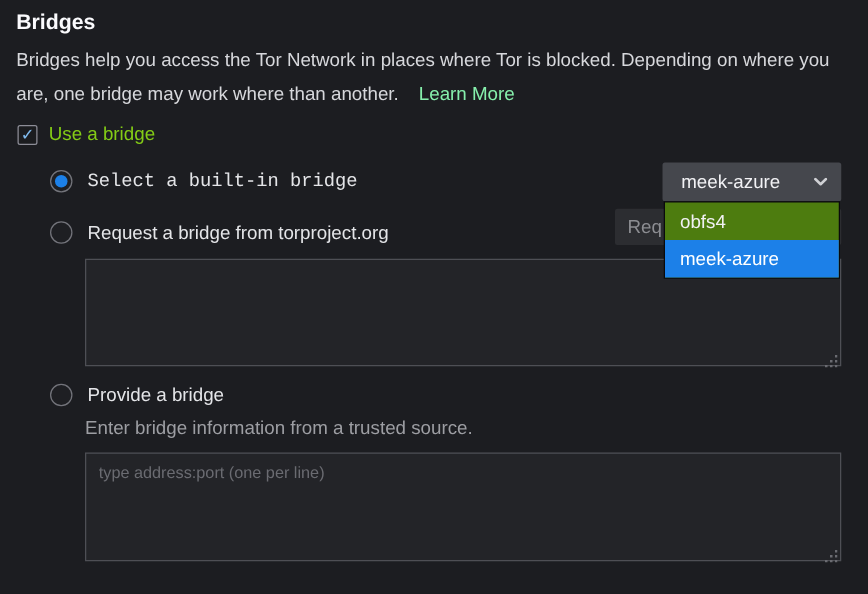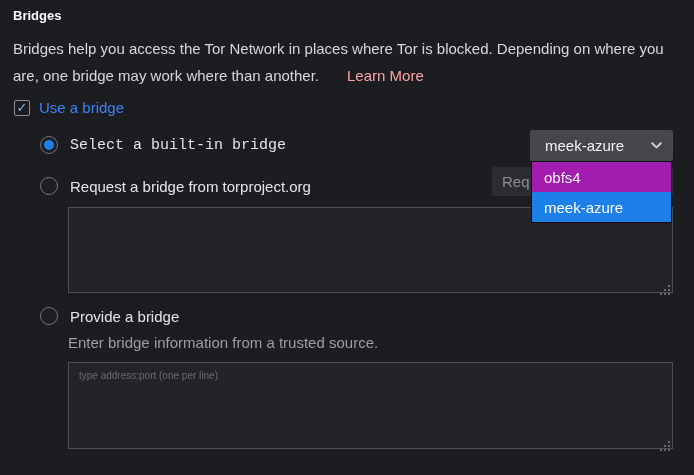--- a/index.html
+++ b/index.html
@@ -3,34 +3,34 @@
 <meta charset="utf-8">
 <style>
   html,body{margin:0;padding:0;background:#1c1d21;}
   .page{
     position:relative;width:694px;height:475px;overflow:hidden;
     background:#1c1d21;color:#dcdde1;
     font-family:"Liberation Sans","DejaVu Sans",sans-serif;
     font-size:15px;
   }
   .abs{position:absolute;}
-  .h1{font-size:13px;font-weight:bold;color:#fbfbfe;}
+  .h1{font-size:17px;font-weight:bold;color:#fbfbfe;}
   .body-text{color:#d7d8dc;}
-  .link{color:#fca5a5;cursor:pointer;margin-left:28px;}
+  .link{color:#86efac;cursor:pointer;margin-left:16px;}
   .muted{color:#9d9ea3;}
 
   
   .row{display:flex;align-items:center;}
   .checkbox{
     width:16px;height:16px;box-sizing:border-box;background:#1b1c1f;
     border:1px solid #8d8d97;border-radius:2px;
     display:flex;align-items:center;justify-content:center;
     color:#7fb9ec;font-size:13px;line-height:1;cursor:pointer;flex:0 0 auto;
   }
-  .cb-label{margin-left:9px;color:#3b82f6;}
+  .cb-label{margin-left:9px;color:#84cc16;}
 
   
   .radio{
     width:18px;height:18px;box-sizing:border-box;border-radius:50%;
     background:#1e1f23;border:1px solid #73747b;
     display:flex;align-items:center;justify-content:center;cursor:pointer;flex:0 0 auto;
   }
   .radio .dot{width:10px;height:10px;border-radius:50%;background:transparent;}
   .radio.checked .dot{background:#1c80e8;}
   .radio-label{margin-left:12px;color:#e4e5e8;}
@@ -48,32 +48,32 @@
   .req-btn{
     left:492px;top:167px;width:181px;height:29px;box-sizing:border-box;
     background:#2c2d31;border:none;border-radius:2px;color:#8c8d92;
     display:flex;align-items:center;padding-left:10px;z-index:1;cursor:pointer;
     font-size:15px;font-family:inherit;
   }
 
   
   .menu{
     left:532px;top:162px;width:139px;box-sizing:border-box;
-    background:#a21caf;z-index:3;box-shadow:0 0 0 1px #0a0a0c;
+    background:#4d7c0f;z-index:3;box-shadow:0 0 0 1px #0a0a0c;
   }
   .menu-item{
     height:30px;display:flex;align-items:center;padding-left:12px;
     color:#f1f1f3;cursor:pointer;
   }
   .menu-item.selected{background:#1c80e8;color:#ffffff;}
 
   
   .ta{
     box-sizing:border-box;background:#232428;border:1px solid #4e4f55;
-    color:#d7d8dc;font-family:inherit;font-size:10px;resize:none;outline:none;
+    color:#d7d8dc;font-family:inherit;font-size:13px;resize:none;outline:none;
     padding:7px 10px;z-index:0;
   }
   .ta::placeholder{color:#6a6b71;opacity:1;}
   .grip{position:absolute;z-index:1;cursor:nwse-resize;}
 </style>
 </head>
 <body>
 
 <div class="page">
 

